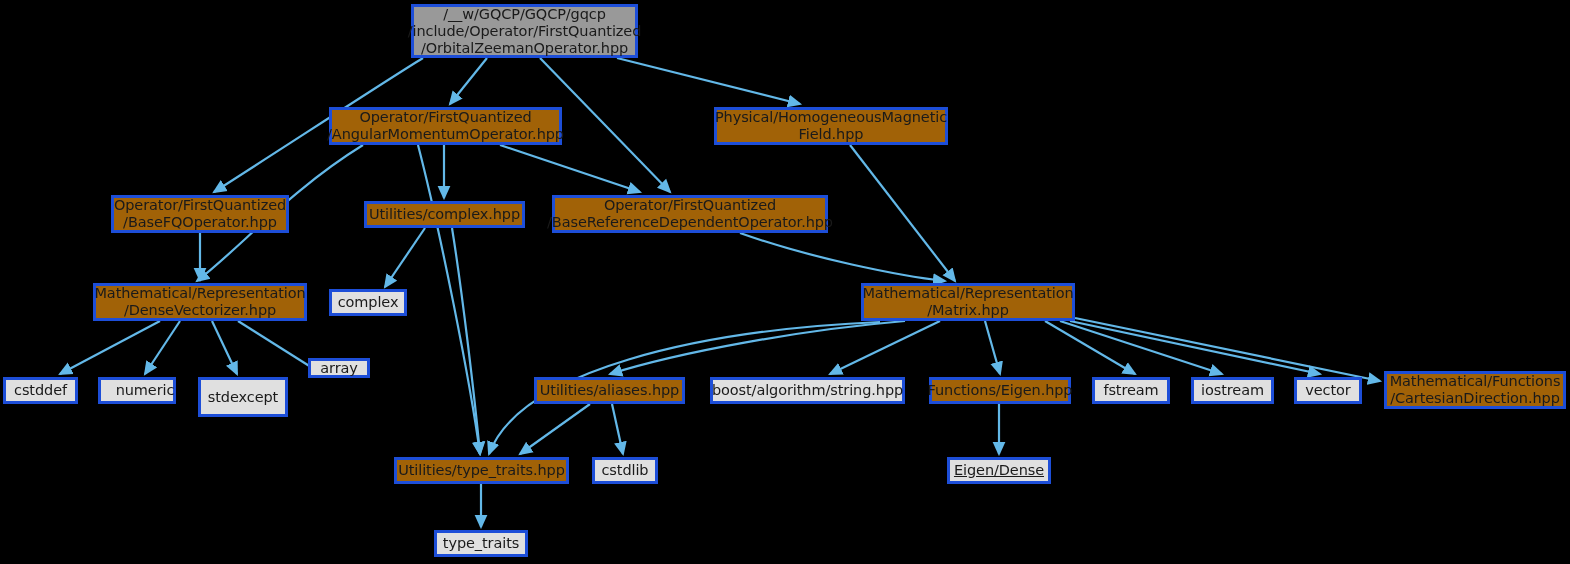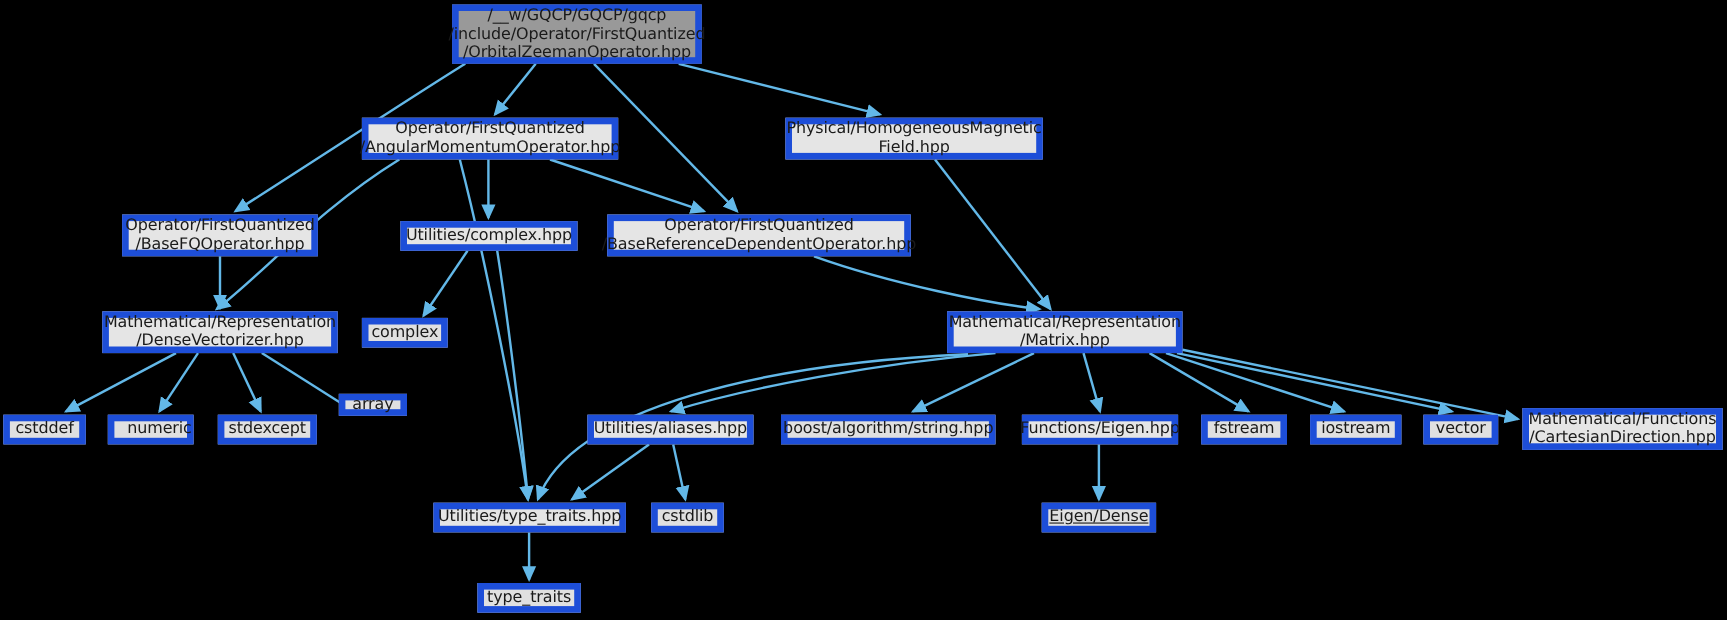--- a/index.html
+++ b/index.html
@@ -19,32 +19,32 @@
     position: absolute;
     left: 0;
     top: 0;
     width: 1570px;
     height: 564px;
     pointer-events: none;
   }
   .node {
     position: absolute;
     box-sizing: border-box;
-    border: 6px solid #1d4ed8;
+    border: 3px solid #1d4ed8;
     display: flex;
     align-items: center;
     justify-content: center;
     text-align: center;
     color: #1a1a1a;
     font-size: 14.5px;
     line-height: 17px;
     white-space: pre;
     letter-spacing: -0.1px;
   }
-  .node.white { background: #e5e5e5; }
+  .node.white { background: #a16207; }
   .node.gray  { background: #e0e0e0; }
   .node.root  { background: #999999; }
   .node-label { display: block; }
 </style>
 </head>
 <body>
 
 <div id="canvas">
   <svg id="edges" viewBox="0 0 1570 564" xmlns="http://www.w3.org/2000/svg">
     <defs>
@@ -97,21 +97,21 @@
       <div class="node white" style="left: 364px; top: 201px; width: 161px; height: 27px;"><span class="node-label">Utilities/complex.hpp</span></div>
       <div class="node white" style="left: 552px; top: 195px; width: 276px; height: 38px;"><span class="node-label">Operator/FirstQuantized
 /BaseReferenceDependentOperator.hpp</span></div>
       <div class="node white" style="left: 93px; top: 283px; width: 214px; height: 38px;"><span class="node-label">Mathematical/Representation
 /DenseVectorizer.hpp</span></div>
       <div class="node gray" style="left: 329px; top: 289px; width: 78px; height: 27px;"><span class="node-label">complex</span></div>
       <div class="node white" style="left: 861px; top: 283px; width: 214px; height: 38px;"><span class="node-label">Mathematical/Representation
 /Matrix.hpp</span></div>
       <div class="node gray" style="left: 3px; top: 377px; width: 75px; height: 27px;"><span class="node-label">cstddef</span></div>
       <div class="node gray" style="left: 98px; top: 377px; width: 78px; height: 27px; padding-left: 16px;"><span class="node-label">numeric</span></div>
-      <div class="node gray" style="left: 198px; top: 377px; width: 90px; height: 27px;"><span class="node-label">stdexcept</span></div>
+      <div class="node gray" style="left: 198px; top: 377px; width: 90px; height: 40px;"><span class="node-label">stdexcept</span></div>
       <div class="node gray" style="left: 308px; top: 358px; width: 62px; height: 20px;"><span class="node-label">array</span></div>
       <div class="node white" style="left: 534px; top: 377px; width: 151px; height: 27px;"><span class="node-label">Utilities/aliases.hpp</span></div>
       <div class="node gray" style="left: 710px; top: 377px; width: 195px; height: 27px;"><span class="node-label">boost/algorithm/string.hpp</span></div>
       <div class="node white" style="left: 929px; top: 377px; width: 142px; height: 27px;"><span class="node-label">Functions/Eigen.hpp</span></div>
       <div class="node gray" style="left: 1092px; top: 377px; width: 78px; height: 27px;"><span class="node-label">fstream</span></div>
       <div class="node gray" style="left: 1191px; top: 377px; width: 83px; height: 27px;"><span class="node-label">iostream</span></div>
       <div class="node gray" style="left: 1294px; top: 377px; width: 68px; height: 27px;"><span class="node-label">vector</span></div>
       <div class="node white" style="left: 1384px; top: 371px; width: 182px; height: 38px;"><span class="node-label">Mathematical/Functions
 /CartesianDirection.hpp</span></div>
       <div class="node white" style="left: 394px; top: 457px; width: 175px; height: 27px;"><span class="node-label">Utilities/type_traits.hpp</span></div>

